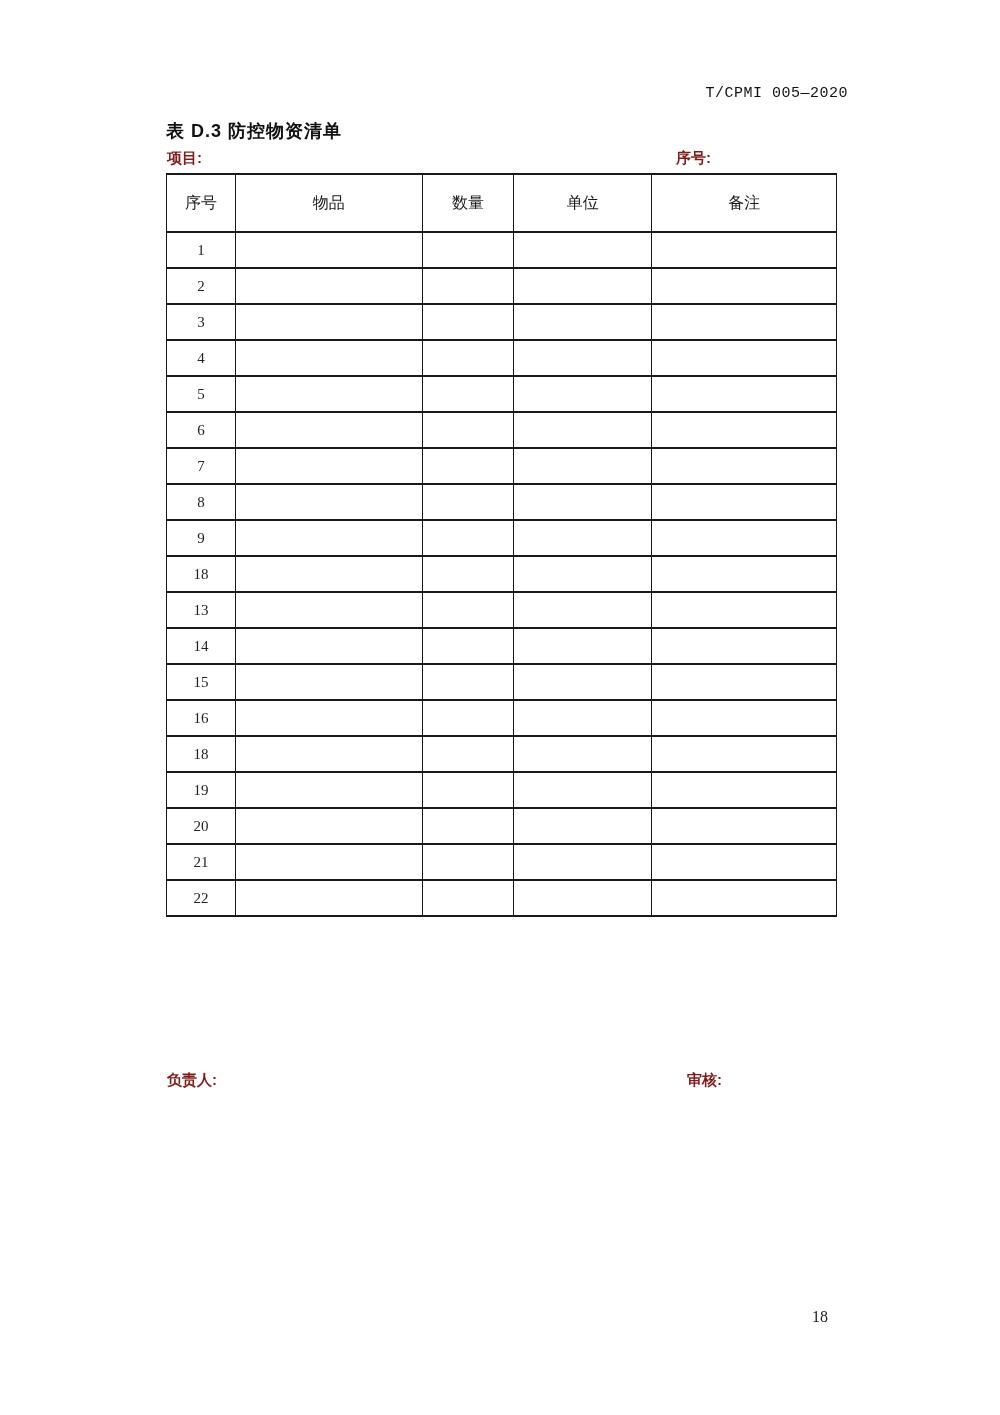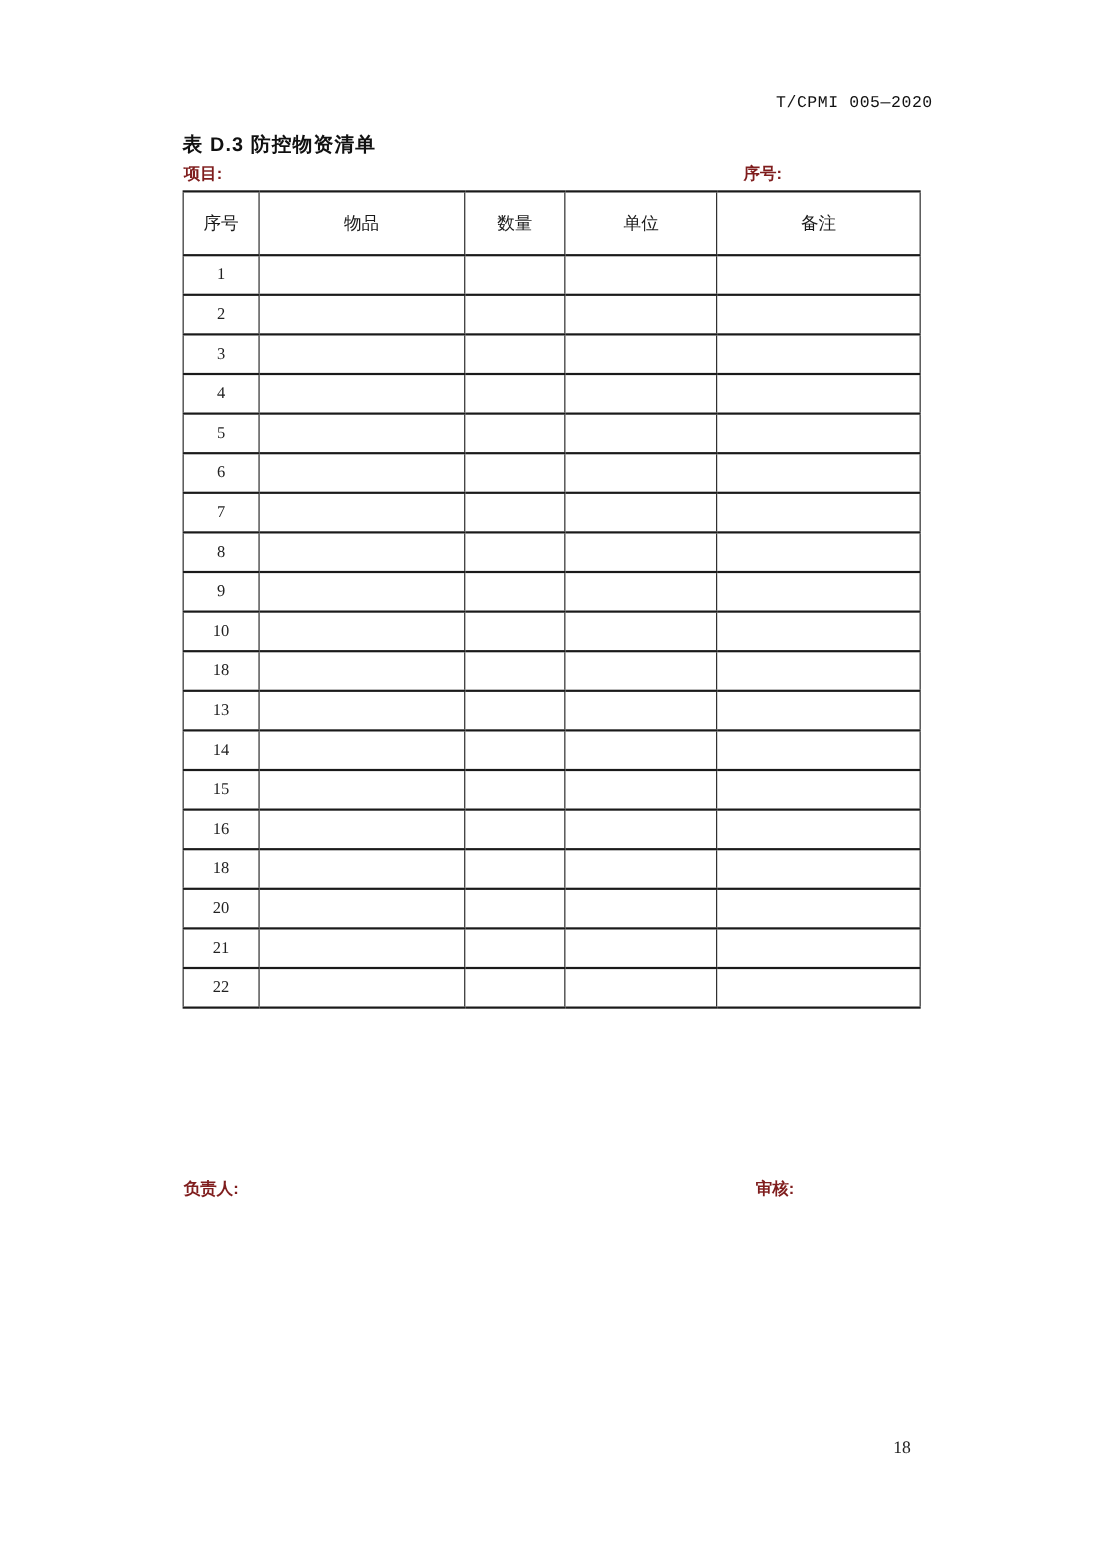--- a/index.html
+++ b/index.html
@@ -182,27 +182,20 @@
     </tr>
 
     <tr>
       <td>9</td>
       <td></td>
       <td></td>
       <td></td>
       <td></td>
     </tr>
 
-    <tr>
-      <td>10</td>
-      <td></td>
-      <td></td>
-      <td></td>
-      <td></td>
-    </tr>
 
 
     <tr>
       <td>18</td>
       <td></td>
       <td></td>
       <td></td>
       <td></td>
     </tr>
 
@@ -240,20 +233,27 @@
 
 
     <tr>
       <td>18</td>
       <td></td>
       <td></td>
       <td></td>
       <td></td>
     </tr>
 
+    <tr>
+      <td>19</td>
+      <td></td>
+      <td></td>
+      <td></td>
+      <td></td>
+    </tr>
 
     <tr>
       <td>20</td>
       <td></td>
       <td></td>
       <td></td>
       <td></td>
     </tr>
 
     <tr>

